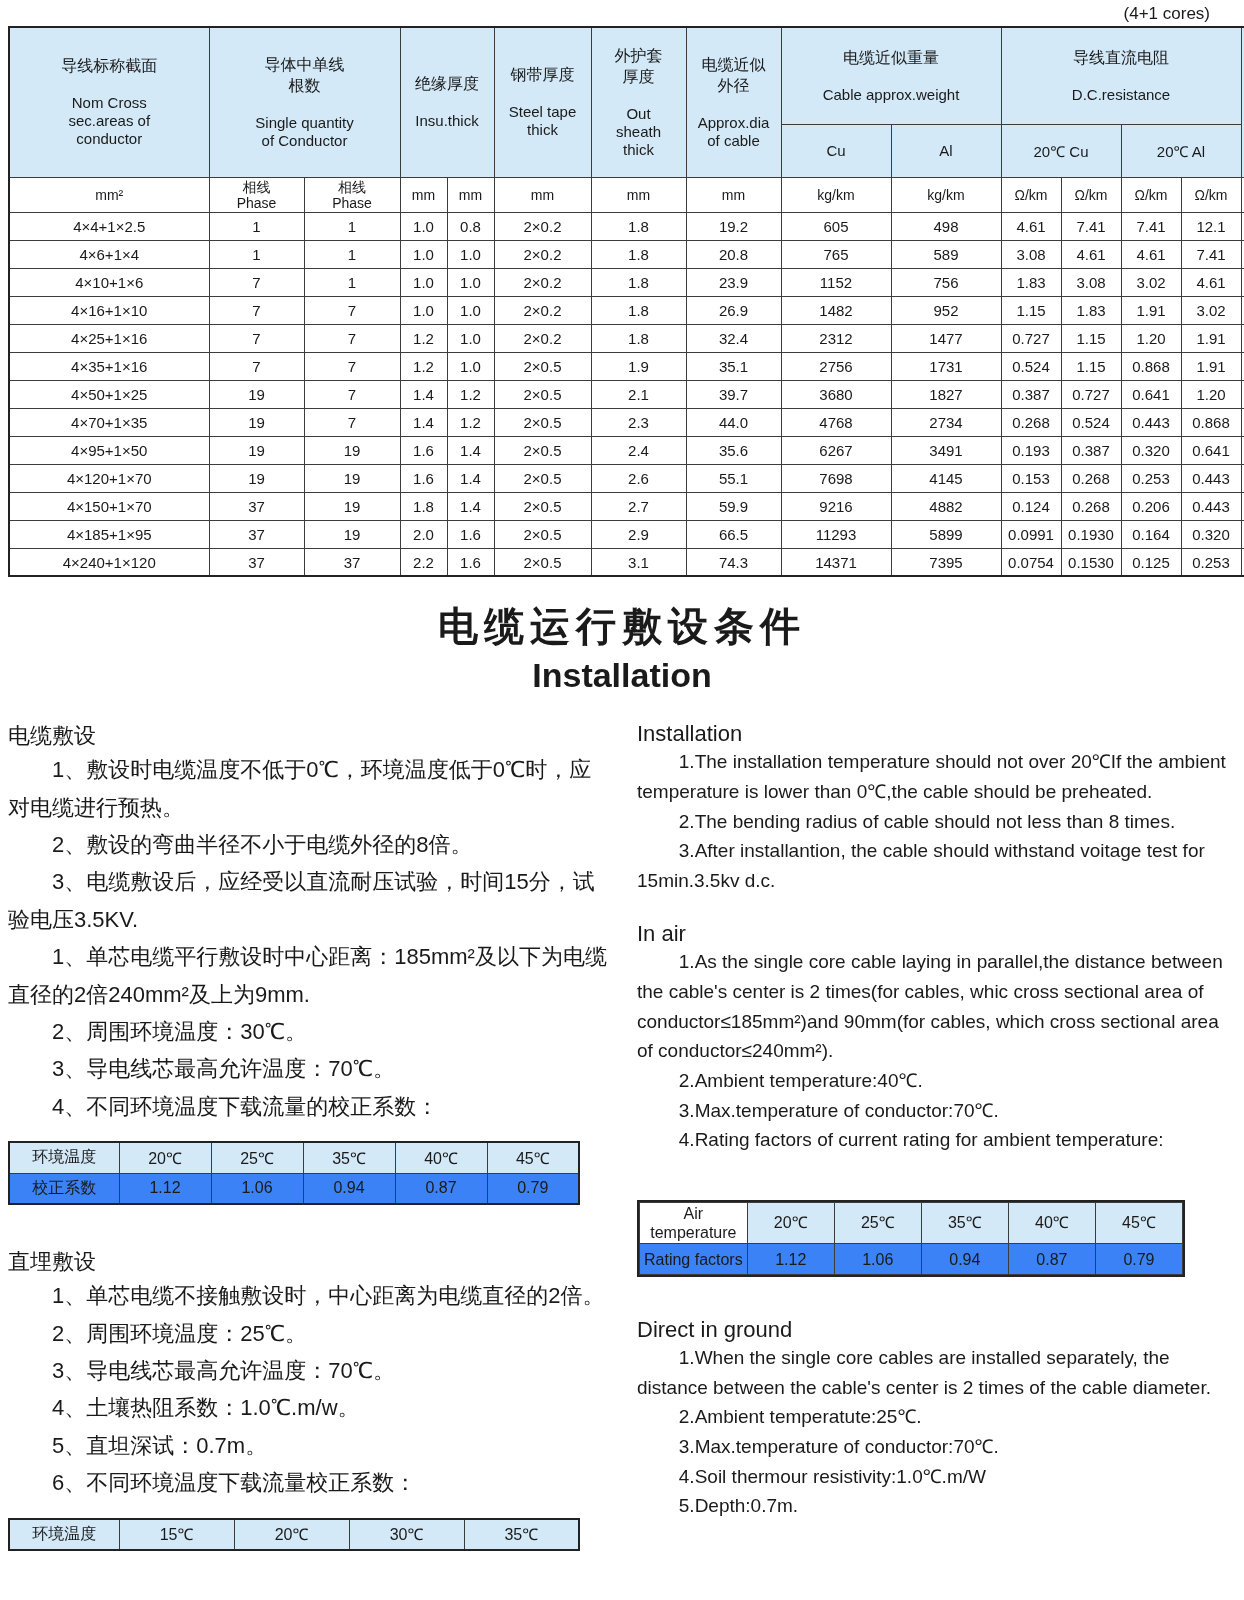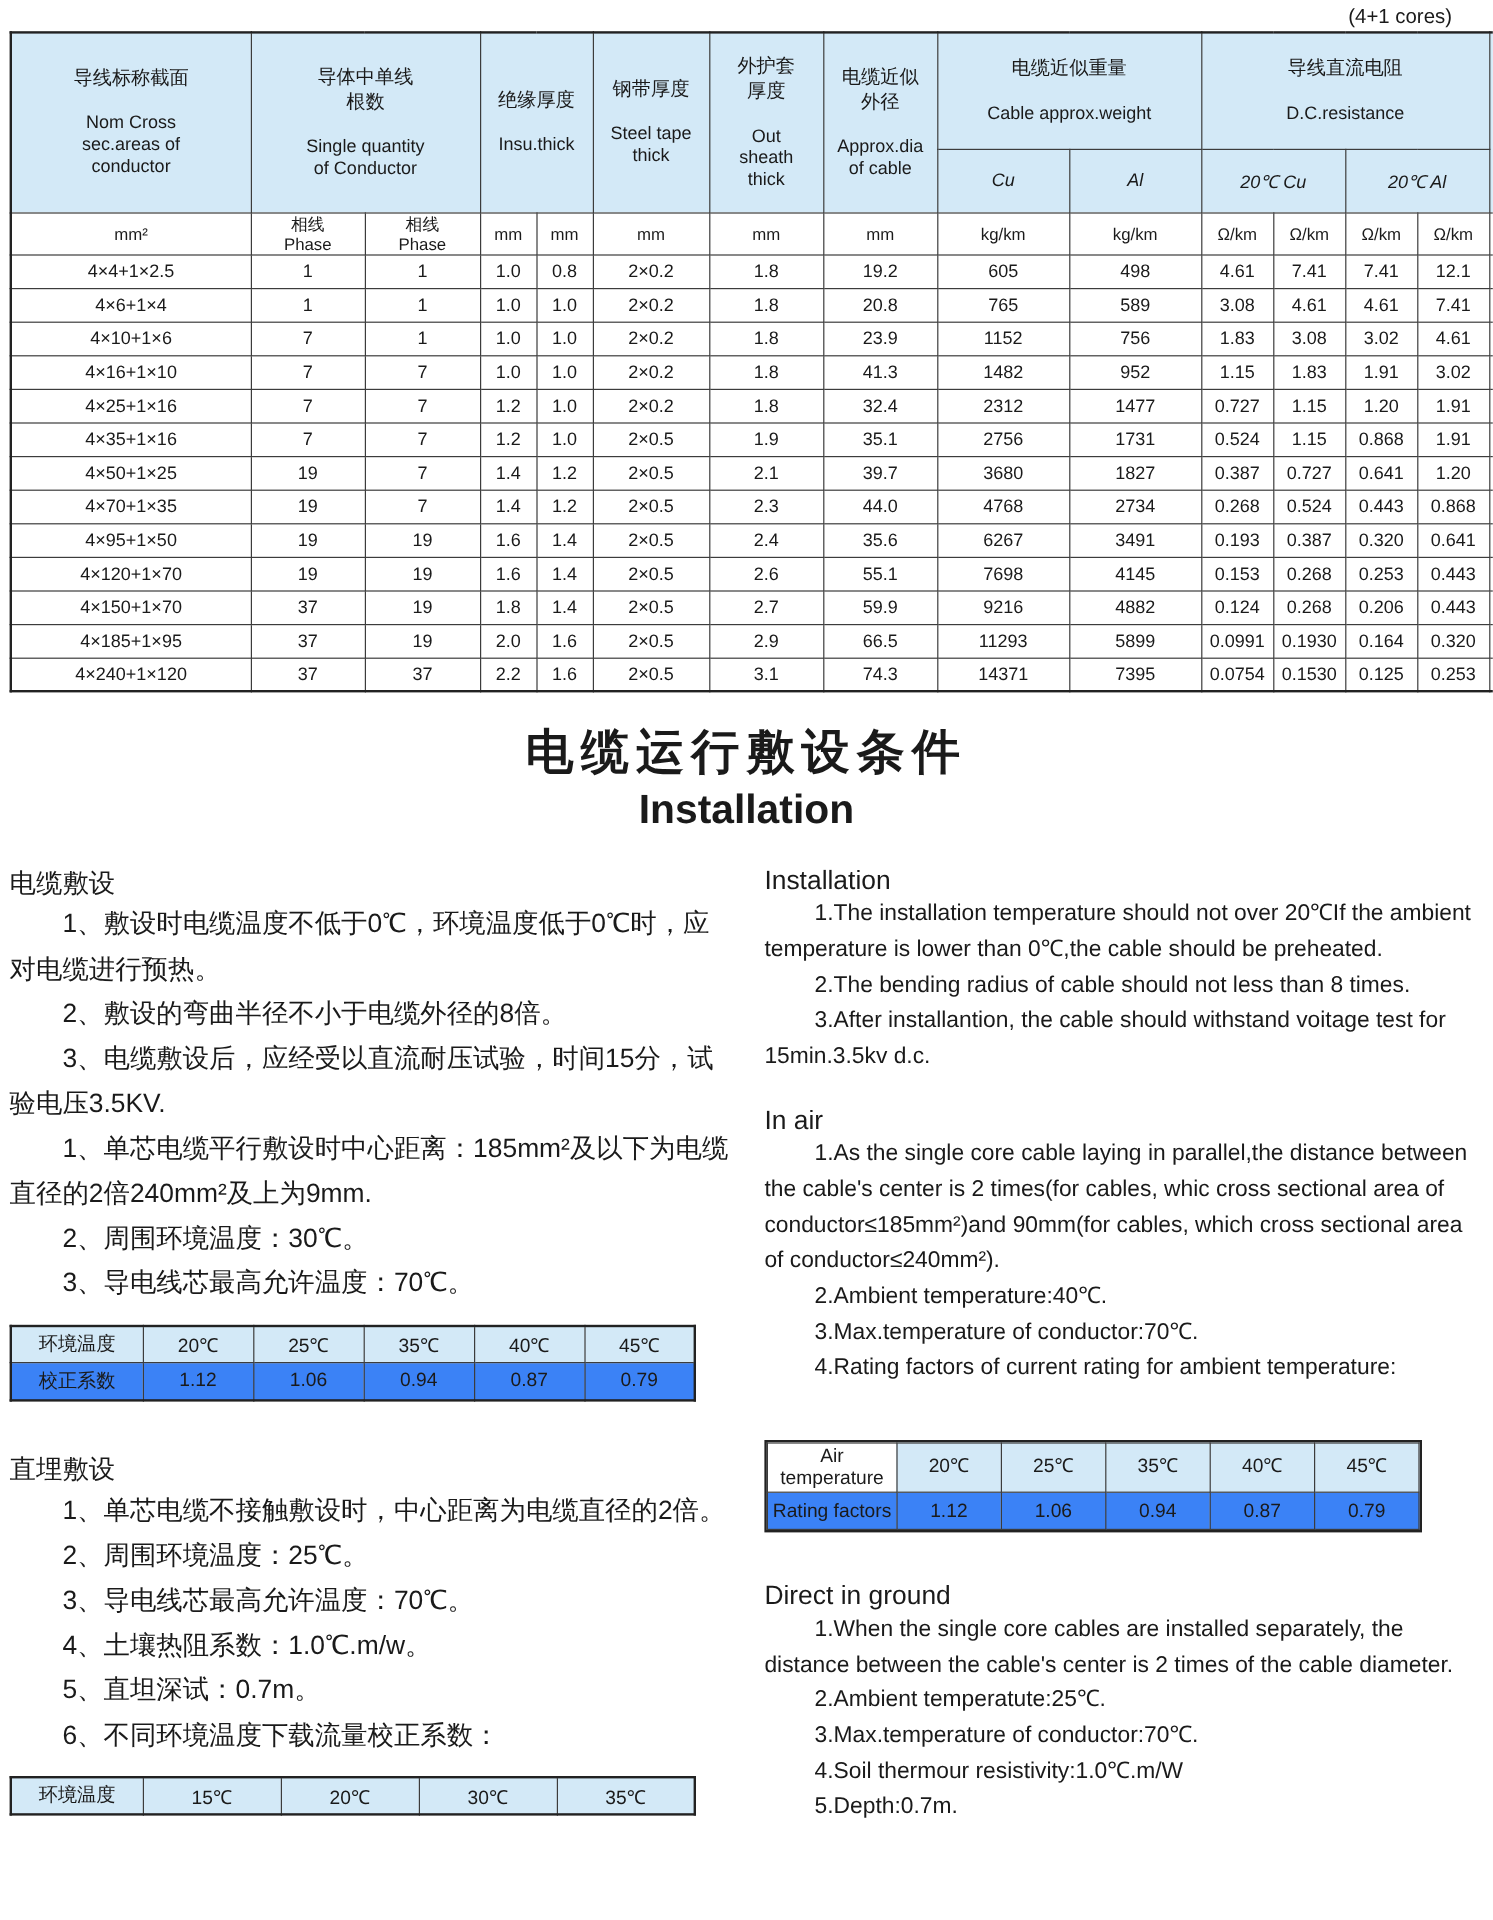--- a/index.html
+++ b/index.html
@@ -15,21 +15,21 @@
 
   
   table { border-collapse:collapse; }
   .main {
     width:1204px; margin-left:8px; table-layout:fixed;
     border:2px solid #222; font-size:15px; text-align:center;
   }
   .main th, .main td { border:1px solid #3c3c3c; padding:1px 2px; }
   .main thead th { background:var(--hdr); font-weight:normal; white-space:pre-line; }
   .main .t1 th { height:62px; }
-  .main .t2 th { height:50px;font-style:italic; }
+  .main .t2 th { height:50px; }
   .main .units td { height:30px; font-size:14px; background:#fff; white-space:pre-line; line-height:1.15;}
   .main tbody td { height:28px; background:#fff; }
   .zh { display:block; font-size:16px; line-height:1.3; }
   .en { display:block; font-size:15px; line-height:1.2; }
 
   
   .title-zh { margin-top:22px; text-align:center; font-size:40px; font-weight:bold; letter-spacing:6px; }
   .title-en { text-align:center; font-size:34px; margin-top:2px; }
 
   
@@ -205,21 +205,21 @@
         <td>3.5</td>
       </tr>
       <tr>
         <td>4×16+1×10</td>
         <td>7</td>
         <td>7</td>
         <td>1.0</td>
         <td>1.0</td>
         <td>2×0.2</td>
         <td>1.8</td>
-        <td>41.3</td>
+        <td>26.9</td>
         <td>1482</td>
         <td>952</td>
         <td>1.15</td>
         <td>1.83</td>
         <td>1.91</td>
         <td>3.02</td>
         <td>3.5</td>
       </tr>
       <tr>
         <td>4×25+1×16</td>
@@ -384,20 +384,21 @@
 
   <div class="col col-l">
     <h3 class="h-zh h-first">电缆敷设</h3>
     <p class="p-zh">1、敷设时电缆温度不低于0℃，环境温度低于0℃时，应对电缆进行预热。</p>
     <p class="p-zh">2、敷设的弯曲半径不小于电缆外径的8倍。</p>
     <p class="p-zh">3、电缆敷设后，应经受以直流耐压试验，时间15分，试验电压3.5KV.</p>
 
     <p class="p-zh">1、单芯电缆平行敷设时中心距离：185mm²及以下为电缆直径的2倍240mm²及上为9mm.</p>
     <p class="p-zh">2、周围环境温度：30℃。</p>
     <p class="p-zh">3、导电线芯最高允许温度：70℃。</p>
+    <p class="p-zh">4、不同环境温度下载流量的校正系数：</p>
 
     <table class="mini w-zh">
       <colgroup>
           <col style="width:110px">
           <col style="width:92px">
           <col style="width:92px">
           <col style="width:92px">
           <col style="width:92px">
           <col style="width:92px">
         </colgroup>

